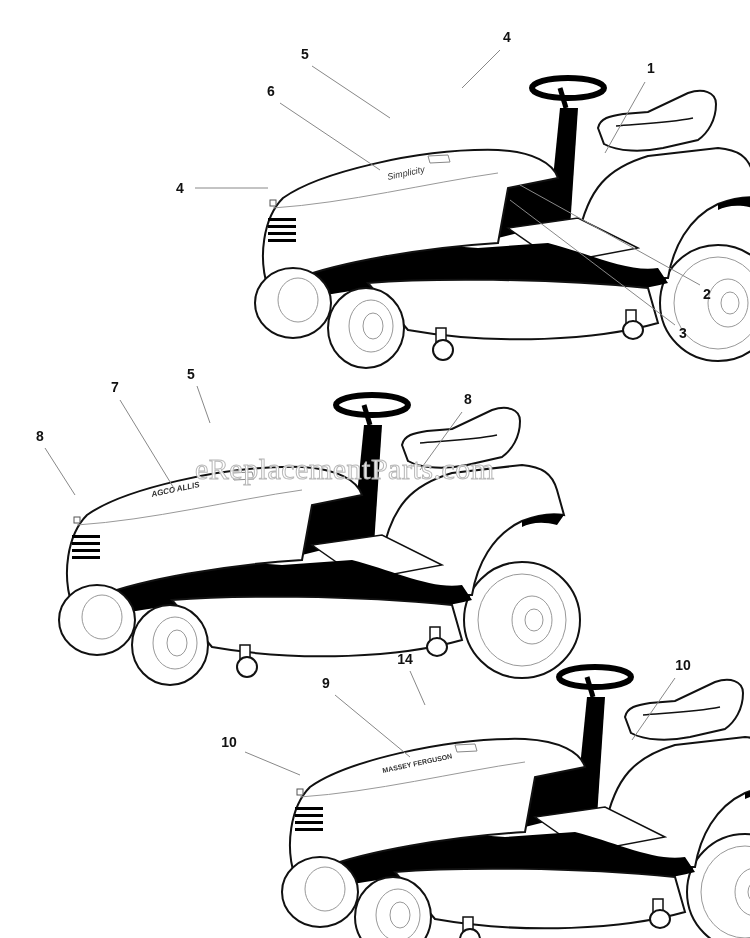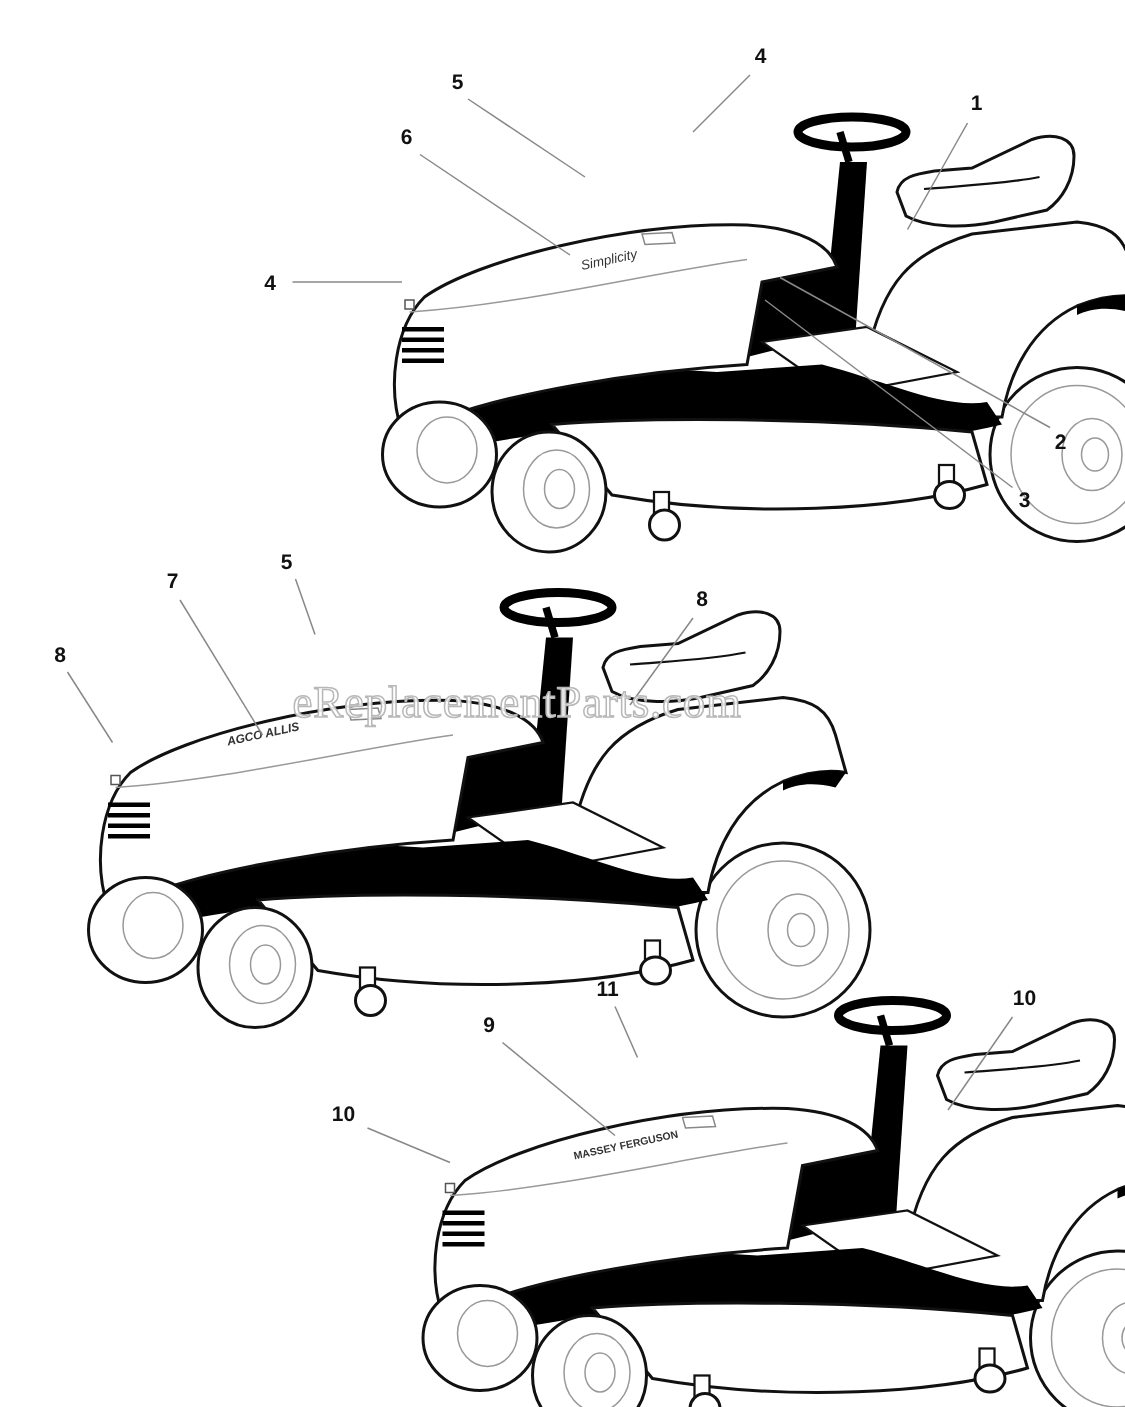--- a/index.html
+++ b/index.html
@@ -118,17 +118,17 @@
   
   <div class="callout" style="left:191px;top:374px">5</div>
   <div class="callout" style="left:115px;top:387px">7</div>
   <div class="callout" style="left:40px;top:436px">8</div>
   <div class="callout" style="left:468px;top:399px">8</div>
 
   
   <div class="callout" style="left:326px;top:683px">9</div>
   <div class="callout" style="left:229px;top:742px">10</div>
   <div class="callout" style="left:683px;top:665px">10</div>
-  <div class="callout" style="left:405px;top:659px">11</div>
+  <div class="callout" style="left:405px;top:659px">14</div>
 
   
   <div class="watermark">eReplacementParts.com</div>
 </div>
 
 </body></html>

